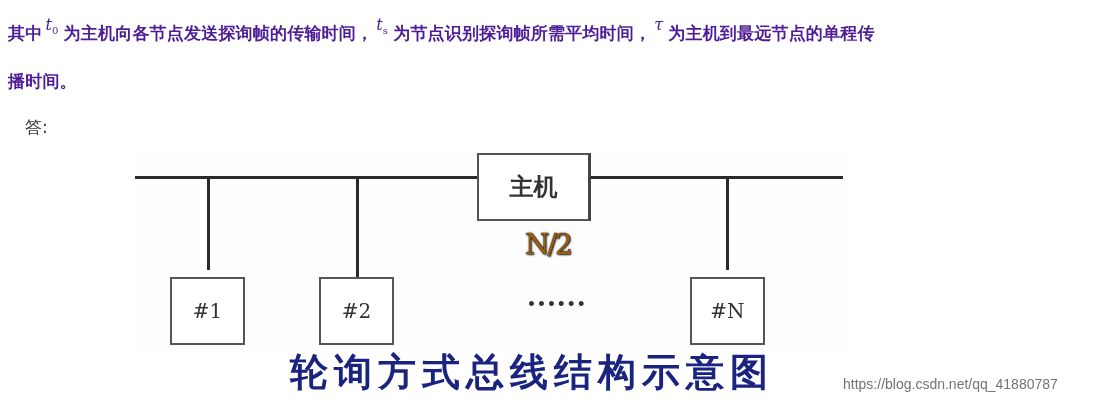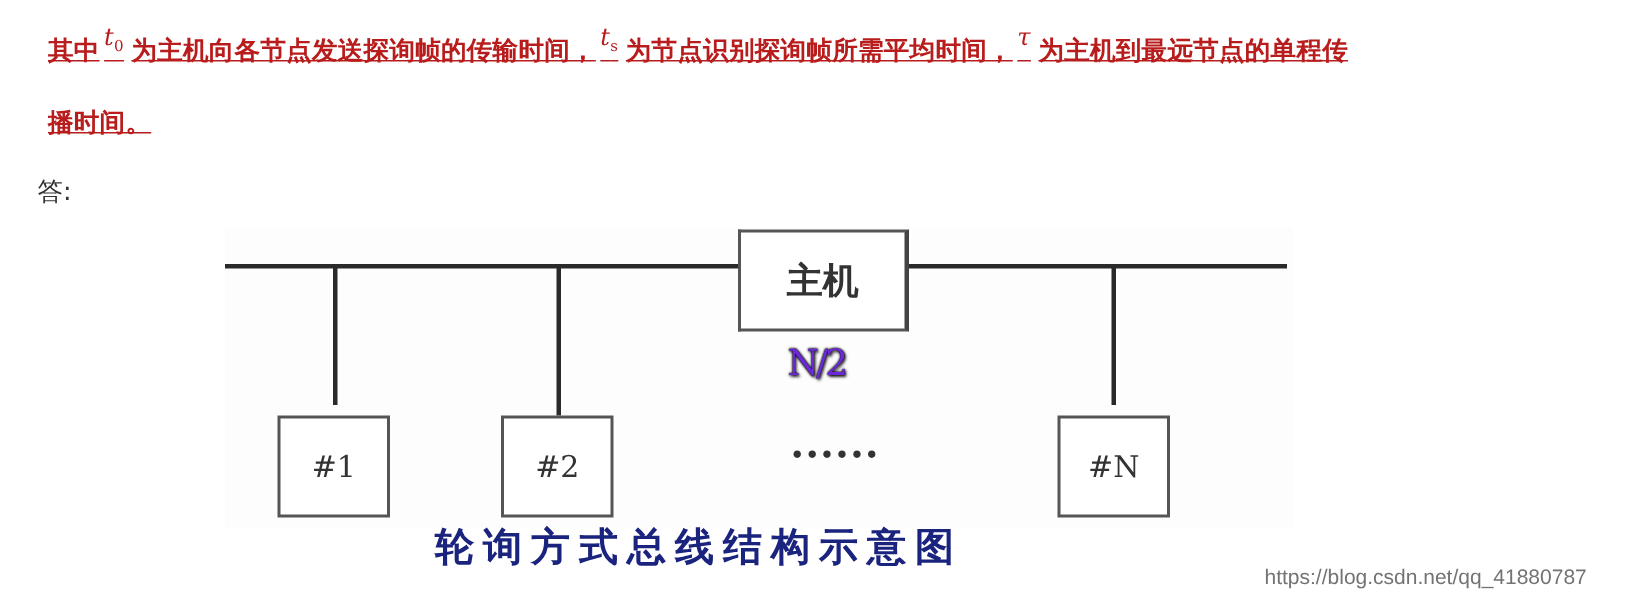--- a/index.html
+++ b/index.html
@@ -1,33 +1,33 @@
 <!DOCTYPE html>
 <html><head>
 <meta charset="utf-8">
 <style>
   html, body { margin:0; padding:0; background:#ffffff; }
   body { width:1094px; height:402px; position:relative; overflow:hidden;
          font-family:"DejaVu Sans", "Liberation Sans", sans-serif; color:#222; }
-  .para { position:absolute; left:32px; font-size:17px; font-weight:bold; color:#b91c1c; letter-spacing:0.2px;text-decoration:underline; }
+  .para { position:absolute; left:8px; font-size:17px; font-weight:bold; color:#4c1d95; letter-spacing:0.2px; }
   .p1 { top:22px; white-space:nowrap; }
   .p2 { top:70px; }
   .ans { position:absolute; left:25px; top:116px; font-size:17px; color:#333; }
   .math { font-family:"DejaVu Serif", "Liberation Serif", serif; font-style:italic; font-weight:normal; font-size:16px; position:relative; top:-9px; margin:0 5px 0 3px; }
   .math sub { font-size:10px; font-style:normal; }
-  .diagram { position:absolute; left:150px; top:152px; width:712px; height:200px; background:#fdfdfd; }
+  .diagram { position:absolute; left:135px; top:152px; width:712px; height:200px; background:#fdfdfd; }
   .bus { position:absolute; background:#2a2a2a; }
   .box { position:absolute; border:2px solid #555; background:#fff; display:flex; align-items:center; justify-content:center;
          font-family:"DejaVu Serif", "Liberation Serif", serif; color:#333; font-size:20px; box-sizing:border-box; }
   .host { font-family:"DejaVu Sans", sans-serif; font-weight:bold; font-size:24px; color:#333; border-right:3px solid #444; }
-  .n2 { position:absolute; left:525px; top:228px; font-family:"DejaVu Serif", "Liberation Serif", serif; font-size:24px; color:#6d28d9;
+  .n2 { position:absolute; left:525px; top:228px; font-family:"DejaVu Serif", "Liberation Serif", serif; font-size:28px; color:#a16207;
         text-shadow:0 0 2px #000, 0 0 1px #000, 1px 1px 2px #333; letter-spacing:-2px; }
   .dots { position:absolute; left:527px; top:296px; font-size:14px; font-weight:bold; color:#333; letter-spacing:1px; }
   .caption { position:absolute; left:290px; top:347px; font-family:"DejaVu Serif", "Liberation Serif", serif; font-weight:bold;
-             font-size:26px; color:#1a237e; letter-spacing:6px;text-align:right; }
+             font-size:38px; color:#1a237e; letter-spacing:6px;text-align:right; }
   .watermark { position:absolute; left:843px; top:376px; font-size:14px; color:#737373; font-family:"Liberation Sans", sans-serif; }
 </style>
 </head>
 <body>
 
 <div class="para p1">
   <span>其中</span><span class="math"><span>t</span><sub>0</sub></span><span>为主机向各节点发送探询帧的传输时间，</span><span class="math"><span>t</span><sub>s</sub></span><span>为节点识别探询帧所需平均时间，</span><span class="math">τ</span><span>为主机到最远节点的单程传</span>
 </div>
 <div class="para p2">播时间。</div>
 <div class="ans">答:</div>

